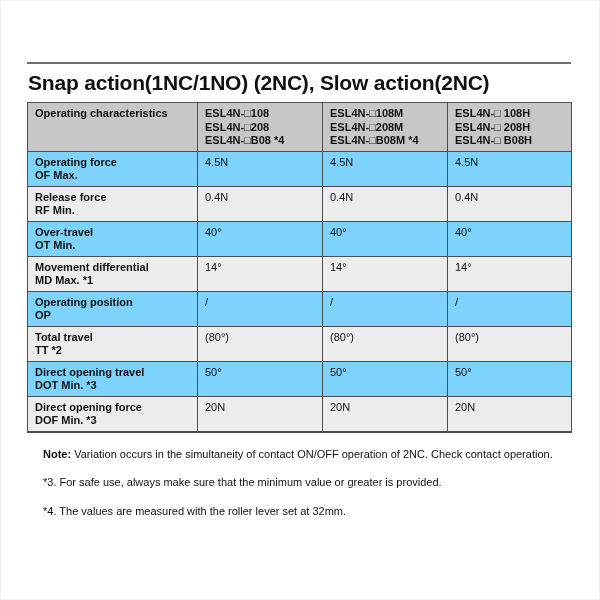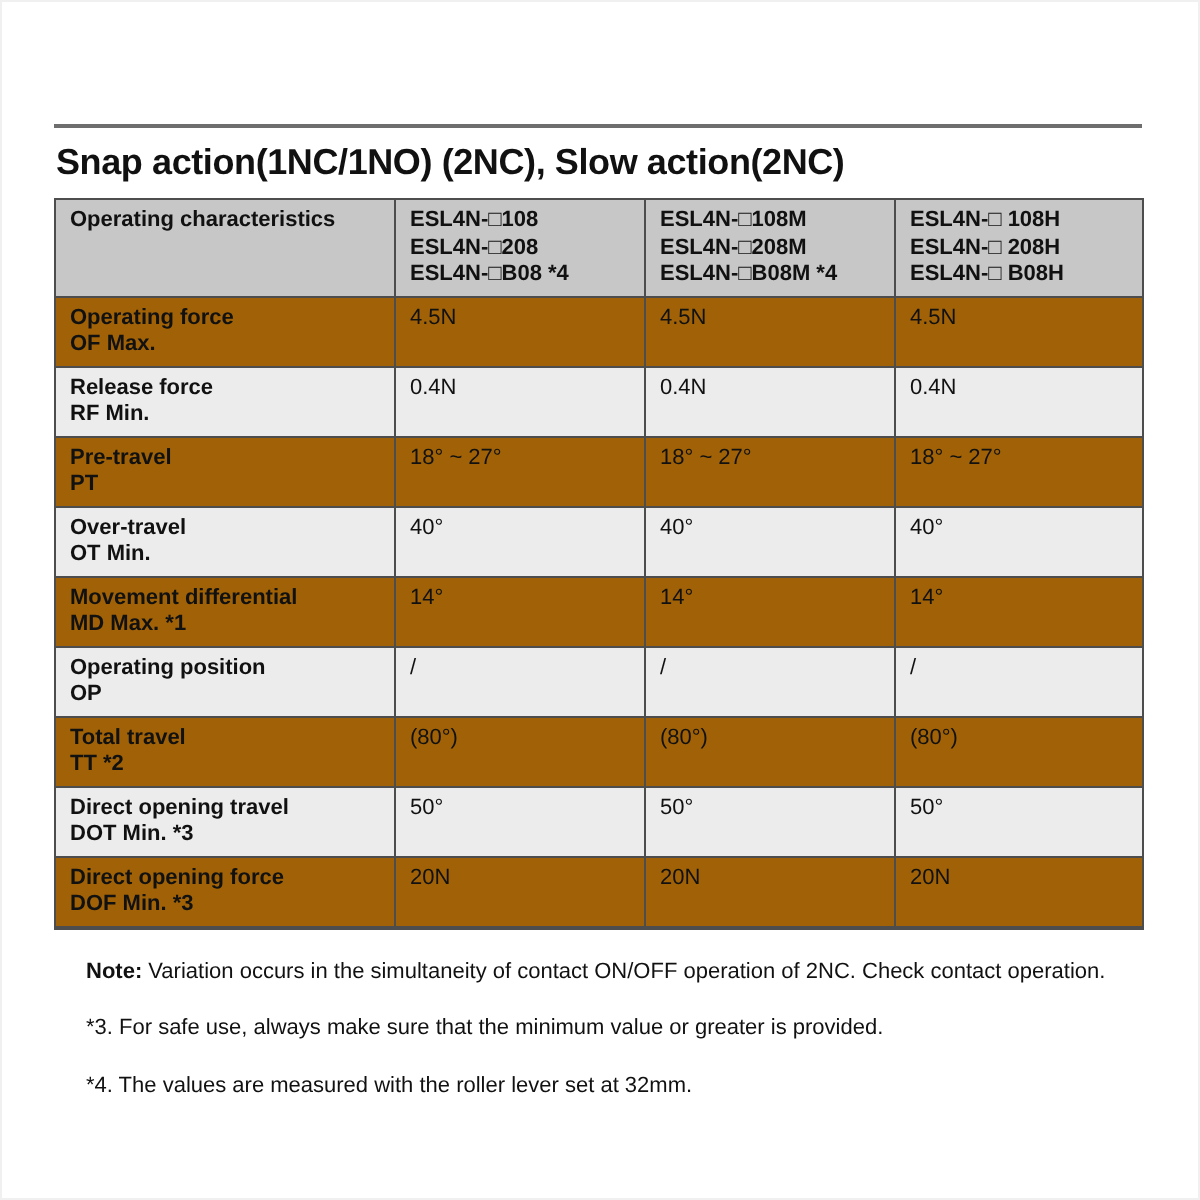--- a/index.html
+++ b/index.html
@@ -24,21 +24,21 @@
     top: 61px;
     width: 544px;
   }
   .top-rule {
     border-top: 2px solid #6e6e6e;
     width: 100%;
     height: 0;
     margin-bottom: 7px;
   }
   .title {
-    font-size: 18px;
+    font-size: 21px;
     font-weight: bold;
     margin: 0 0 7px 1px;
     letter-spacing: -0.2px;
     white-space: nowrap;
   }
   table.spec {
     border-collapse: collapse;
     width: 544px;
     table-layout: fixed;
     border: 1px solid var(--border, #4d4d4d);
@@ -59,21 +59,21 @@
     background: var(--header-bg, #c7c7c7);
     font-weight: bold;
     line-height: 13.5px;
     padding: 5px 7px;
     height: 41px;
     border-bottom: 2px solid var(--border, #4d4d4d);
   }
   tbody td {
     line-height: 13px;
     height: 27px;
-    background: #a16207;
+    background: #7dd3fc;
   }
   tbody tr:nth-child(even) td {
     background: var(--row-alt-bg, #ececec);
   }
   td.label-cell div {
     font-weight: bold;
   }
   .footnotes {
     margin-top: 5px;
     font-size: 11px;
@@ -139,29 +139,20 @@
           <td class="label-cell">
             <div>Release force</div>
             <div>RF Min.</div>
           </td>
           <td>0.4N</td>
           <td>0.4N</td>
           <td>0.4N</td>
         </tr>
         <tr>
           <td class="label-cell">
-            <div>Pre-travel</div>
-            <div>PT</div>
-          </td>
-          <td>18° ~ 27°</td>
-          <td>18° ~ 27°</td>
-          <td>18° ~ 27°</td>
-        </tr>
-        <tr>
-          <td class="label-cell">
             <div>Over-travel</div>
             <div>OT Min.</div>
           </td>
           <td>40°</td>
           <td>40°</td>
           <td>40°</td>
         </tr>
         <tr>
           <td class="label-cell">
             <div>Movement differential</div>

